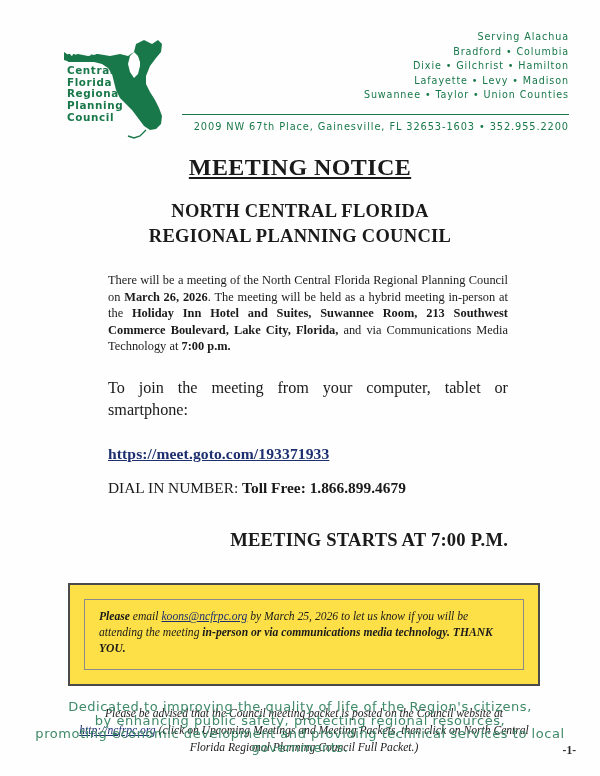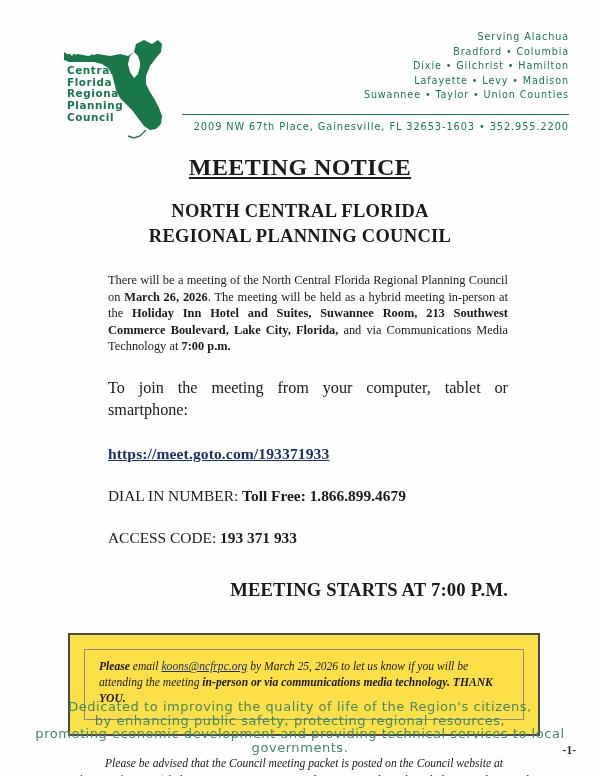--- a/index.html
+++ b/index.html
@@ -127,21 +127,21 @@
   }
   .url {
     font-size: 15.6px;
     font-weight: bold;
     color: #1d2f6f;
     text-decoration: underline;
     letter-spacing: 0.1px;
   }
   .dialrow {
     font-size: 15.4px;
-    margin-top: 24px;
+    margin-top: 16px;
   }
   .dialrow .val { font-weight: bold; }
   .starts {
     text-align: right;
     font-weight: bold;
     font-size: 18.6px;
     margin-top: 32px;
     letter-spacing: 0.2px;
   }
 
@@ -255,21 +255,20 @@
     <p class="para"><span>There will be a meeting of the North Central Florida Regional Planning Council on </span><b>March 26, 2026</b><span>.  The meeting will be held as a hybrid meeting in-person at the </span><b>Holiday Inn Hotel and Suites, Suwannee Room, 213 Southwest Commerce Boulevard, Lake City, Florida,</b><span> and via Communications Media Technology at </span><b>7:00 p.m.</b></p>
 
     <p class="join">To join the meeting from your computer, tablet or smartphone:</p>
 
     <div class="url-wrap">
       <a class="url" href="#">https://meet.goto.com/193371933</a>
     </div>
 
     <div class="dialrow"><span>DIAL IN NUMBER: </span><span class="val">Toll Free: 1.866.899.4679</span></div>
 
-    <div class="dialrow"><span>ACCESS CODE: </span><span class="val">193 371 933</span></div>
 
     <div class="starts">MEETING STARTS AT 7:00 P.M.</div>
   </div>
 
   <div class="notebox">
     <div class="notebox-inner">
       <div class="note-text"><b>Please</b><span> email </span><a class="mail" href="#">koons@ncfrpc.org</a><span> by March 25, 2026 to let us know if you will be attending the meeting </span><b>in-person or via communications media technology.</b><span>  </span><b>THANK YOU.</b></div>
     </div>
   </div>
 

